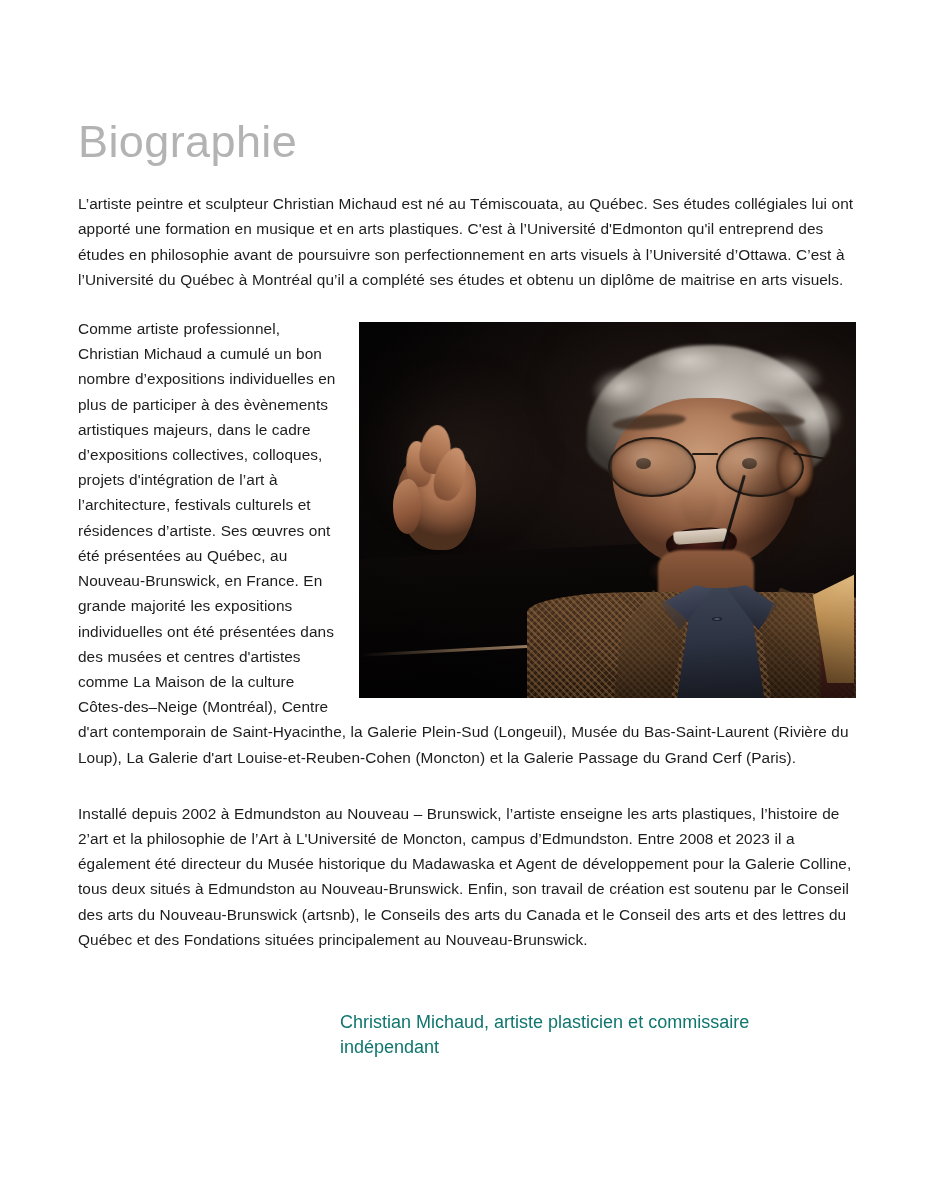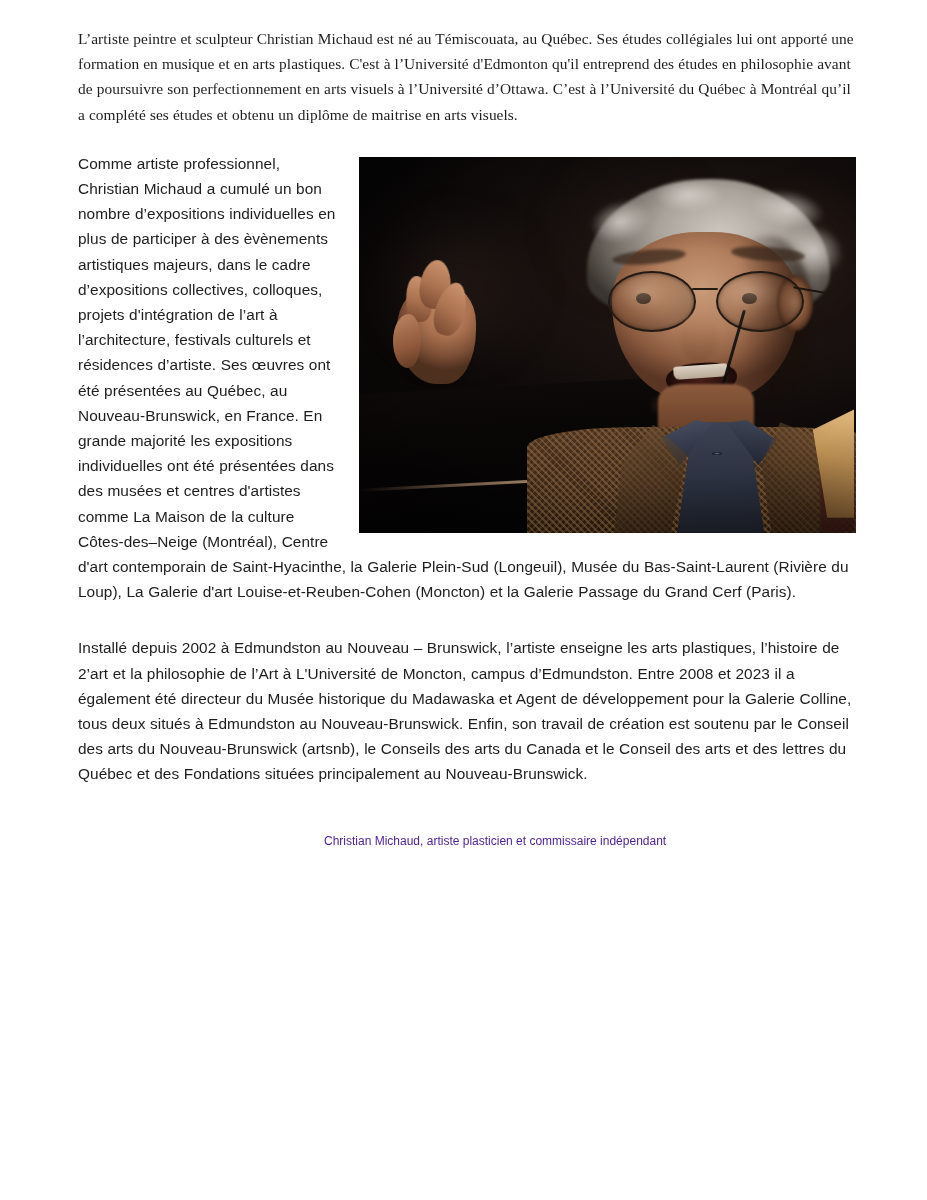--- a/index.html
+++ b/index.html
@@ -47,21 +47,20 @@
     line-height: 25.2px;
     color: #1d1d1d;
     margin: 0;
     text-align: left;
     letter-spacing: 0.05px;
     word-spacing: 0.2px;
   }
 
   .para-intro {
     margin-top: 26px;
-    font-family: Liberation Serif, serif;
   }
 
   .para-wrap {
     margin-top: 24px;
   }
 
   .para-third {
     margin-top: 31px;
   }
 
@@ -495,40 +494,41 @@
 
   
   .photo-vignette {
     position: absolute;
     inset: 0;
     background: radial-gradient(125% 105% at 58% 42%, rgba(0,0,0,0) 42%, rgba(0,0,0,0.45) 82%, rgba(0,0,0,0.72) 100%);
     pointer-events: none;
   }
 
   .signature-line {
-    margin: 0;
+    margin: 16px;
     padding-top: 42px;
     padding-left: 246px;
-    font-size: 12px;
+    font-size: 18px;
     line-height: 25.2px;
-    color: #4c1d95;
+    color: #0f766e;
   }
 
   .clearfix::after {
     content: "";
     display: block;
     clear: both;
   }
 </style>
 </head>
 <body>
 
 <div class="page">
   <div class="content">
 
+    <h1 class="doc-title">Biographie</h1>
 
     <p class="body-text para-intro">L’artiste peintre et sculpteur Christian Michaud est né au Témiscouata, au Québec.  Ses études collégiales lui ont apporté une formation en musique et en arts plastiques. C'est à l’Université d'Edmonton qu'il entreprend des études en philosophie avant de poursuivre son perfectionnement en arts visuels à l’Université d’Ottawa. C’est à l’Université du Québec à Montréal qu’il a complété ses études et obtenu un diplôme de maitrise en arts visuels.</p>
 
     <div class="clearfix">
 
       <figure class="photo-float">
         <div class="photo-frame">
 
           <div class="bg-blotch-a"></div>
           <div class="bg-blotch-b"></div>

